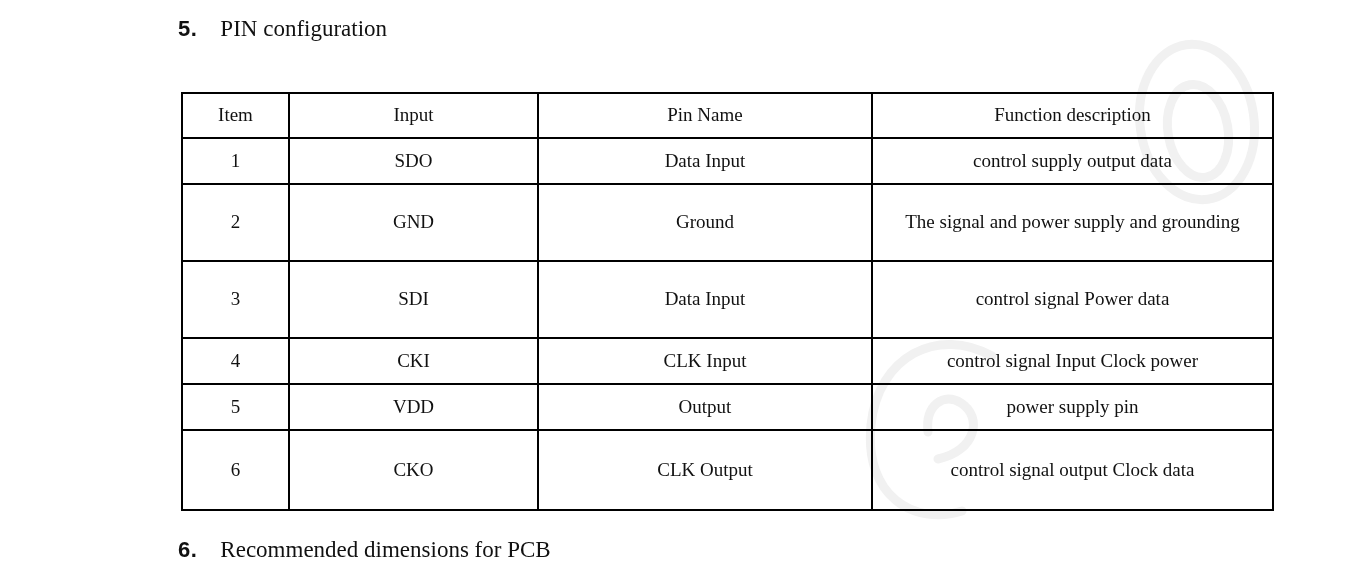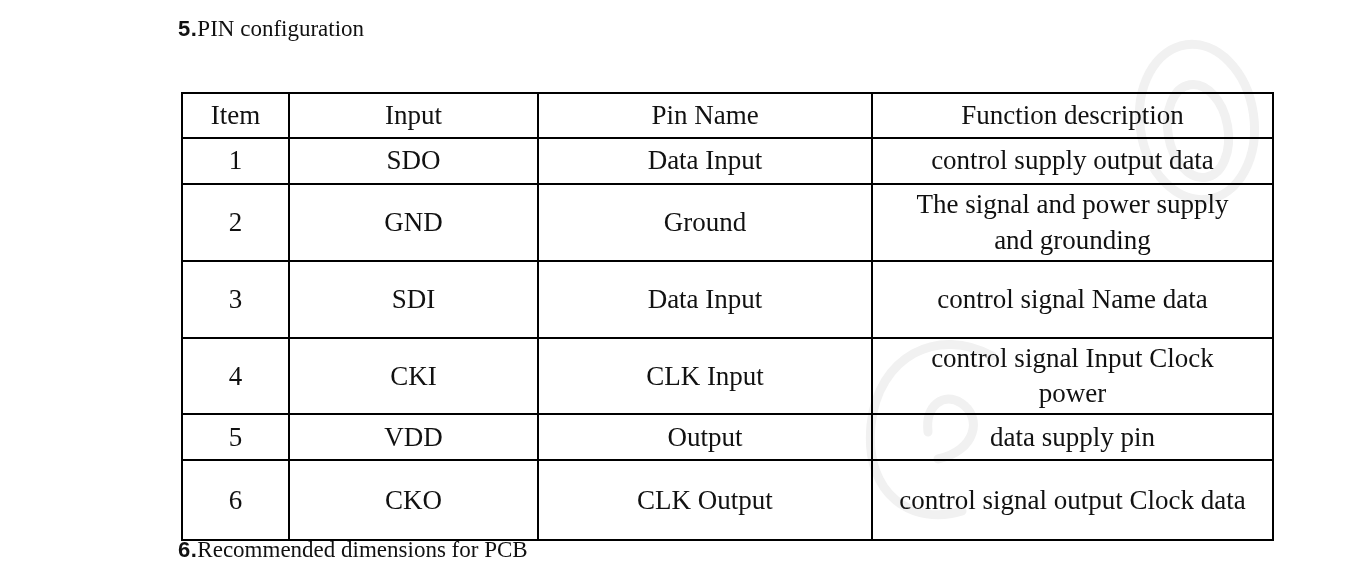--- a/index.html
+++ b/index.html
@@ -31,32 +31,32 @@
   }
   .heading .num{
     font-family:"Liberation Sans","DejaVu Sans",sans-serif;
     font-weight:bold;
     font-size:22px;
     letter-spacing:0.5px;
   }
   .heading .title{
     font-family:"Liberation Serif","DejaVu Serif",serif;
     font-size:23px;
-    margin-left:0;
+    margin-left:23px;
   }
   .heading-5{top:16px;}
   .heading-6{top:537px;text-align:right;}
 
   table.pin-table{
     position:absolute;
     left:181px;top:92px;
     width:1091px;
     border-collapse:collapse;
     table-layout:fixed;
-    font-size:27px;
+    font-size:19px;
     line-height:1.3;
   }
   table.pin-table th,
   table.pin-table td{
     border:2px solid var(--border);
     text-align:center;
     vertical-align:middle;
     font-weight:normal;
     padding:2px 6px;
     overflow:hidden;
@@ -121,33 +121,33 @@
           <tr>
             <td class="c0">2</td>
             <td class="c1">GND</td>
             <td class="c2">Ground</td>
             <td class="c3">The signal and power supply and grounding</td>
           </tr>
           <tr>
             <td class="c0">3</td>
             <td class="c1">SDI</td>
             <td class="c2">Data Input</td>
-            <td class="c3">control signal Name data</td>
+            <td class="c3">control signal Power data</td>
           </tr>
           <tr>
             <td class="c0">4</td>
             <td class="c1">CKI</td>
             <td class="c2">CLK Input</td>
             <td class="c3">control signal Input Clock power</td>
           </tr>
           <tr>
             <td class="c0">5</td>
             <td class="c1">VDD</td>
             <td class="c2">Output</td>
-            <td class="c3">data supply pin</td>
+            <td class="c3">power supply pin</td>
           </tr>
           <tr>
             <td class="c0">6</td>
             <td class="c1">CKO</td>
             <td class="c2">CLK Output</td>
             <td class="c3">control signal output Clock data</td>
           </tr>
         </tbody>
     </table>
 

